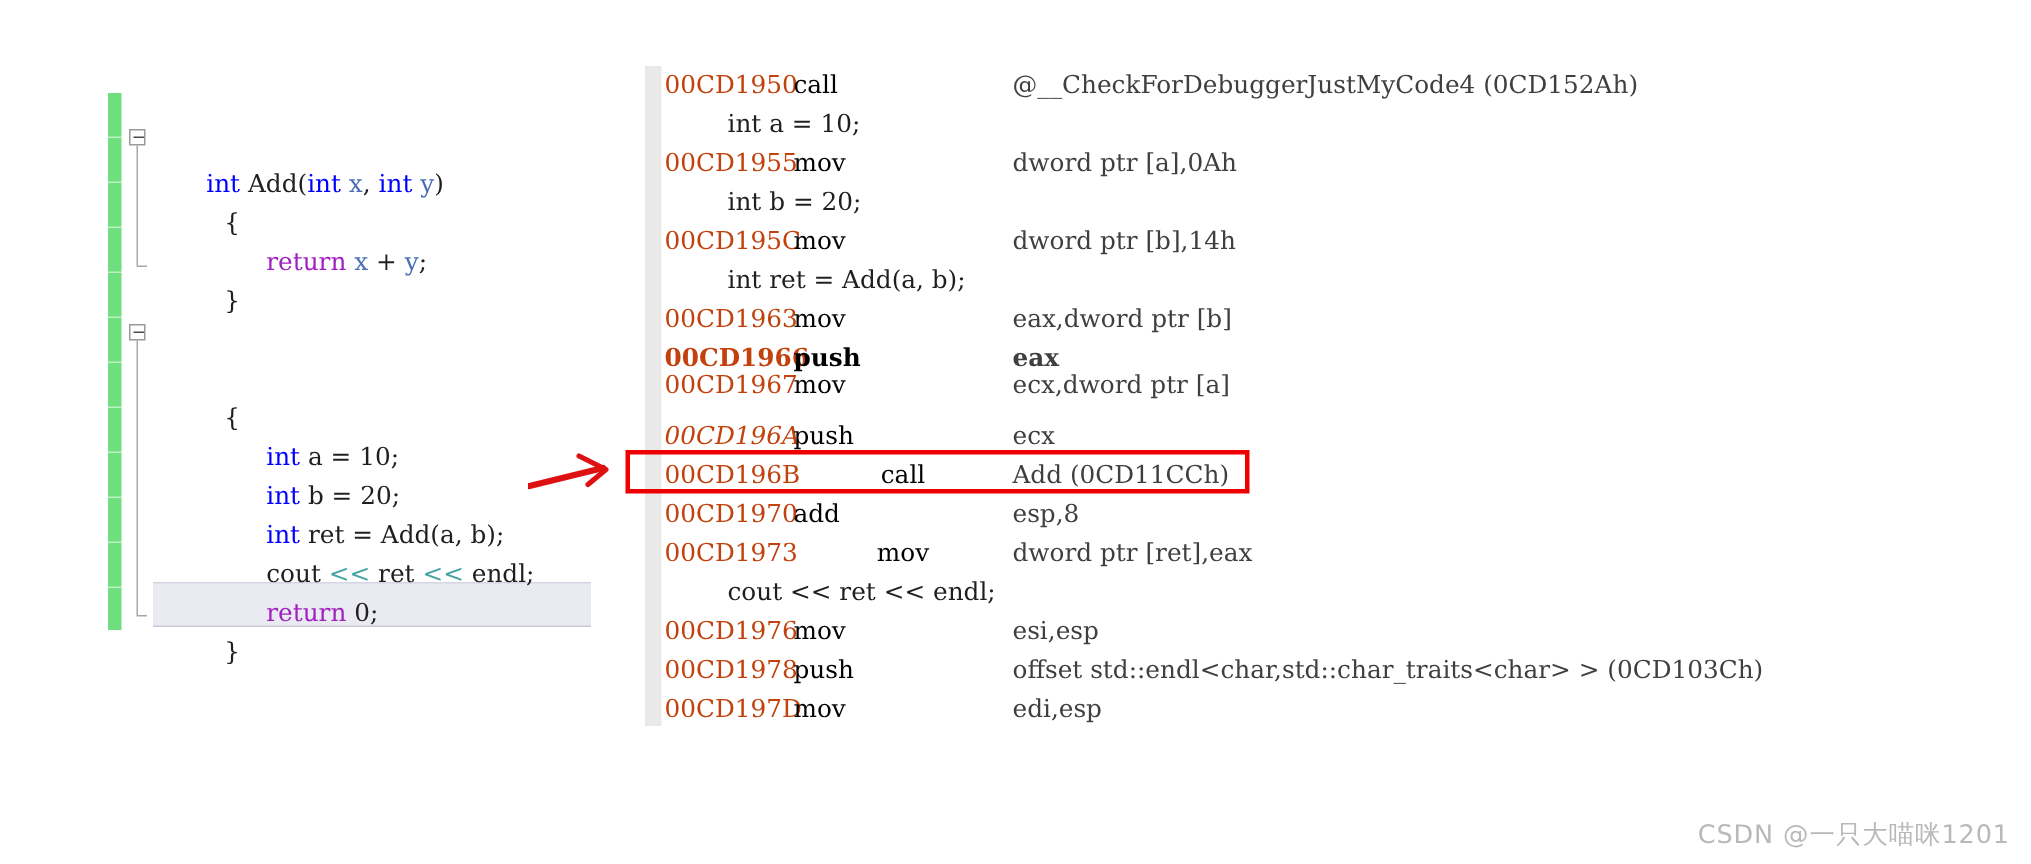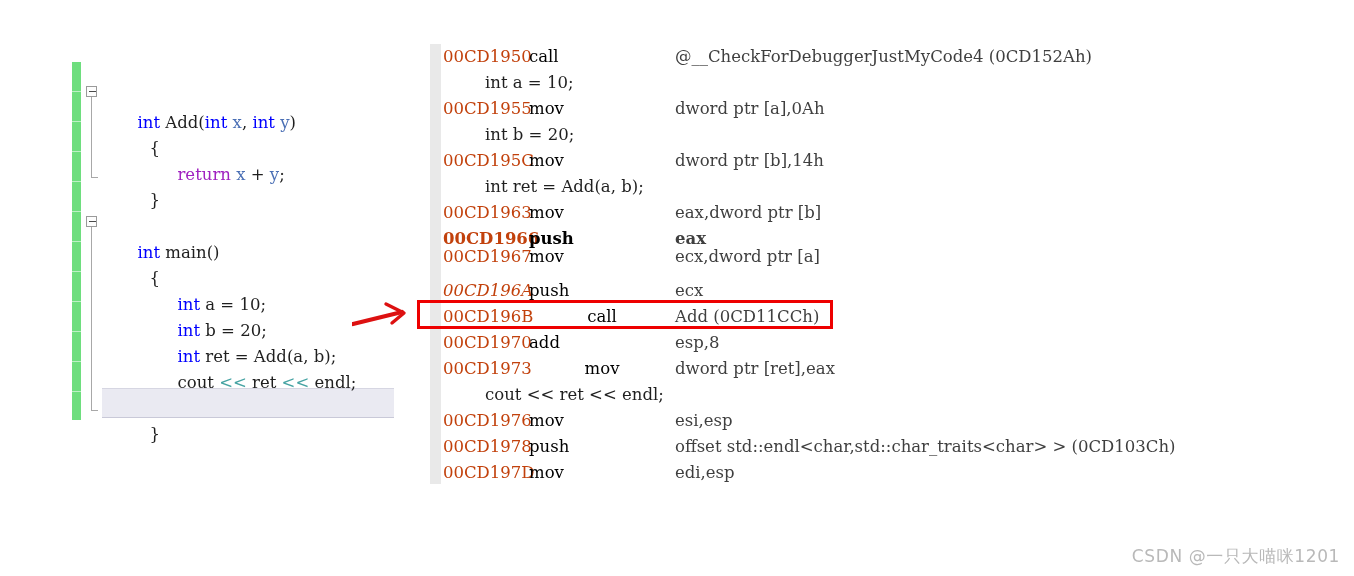--- a/index.html
+++ b/index.html
@@ -178,23 +178,20 @@
     <div class="cline ind2" style="top:68px">
       <span class="kw-ctrl">return</span><span class="plain"> </span><span class="param">x</span><span class="plain"> + </span><span class="param">y</span><span class="plain">;</span>
     </div>
 
     <div class="cline ind1" style="top:94px">
       <span class="brace">}</span>
     </div>
 
     <div class="cline" style="top:120px"></div>
 
-    <div class="cline" style="top:146px">
-      <span class="kw-type">int</span><span class="plain"> main</span><span class="plain">()</span>
-    </div>
 
     <div class="cline ind1" style="top:172px">
       <span class="brace">{</span>
     </div>
 
     <div class="cline ind2" style="top:198px">
       <span class="kw-type">int</span><span class="plain"> a = 10;</span>
     </div>
 
     <div class="cline ind2" style="top:224px">
@@ -202,20 +199,23 @@
     </div>
 
     <div class="cline ind2" style="top:250px">
       <span class="kw-type">int</span><span class="plain"> ret = Add(a, b);</span>
     </div>
 
     <div class="cline ind2" style="top:276px">
       <span class="plain">cout </span><span class="op-stream">&lt;&lt;</span><span class="plain"> ret </span><span class="op-stream">&lt;&lt;</span><span class="plain"> endl;</span>
     </div>
 
+    <div class="cline ind2" style="top:302px">
+      <span class="kw-ctrl">return</span><span class="plain"> 0;</span>
+    </div>
 
     <div class="cline ind1" style="top:328px">
       <span class="brace">}</span>
     </div>
 
   </div>
 </div>
 
 <div id="disasm-panel">
   <div class="disasm-gutter"></div>

